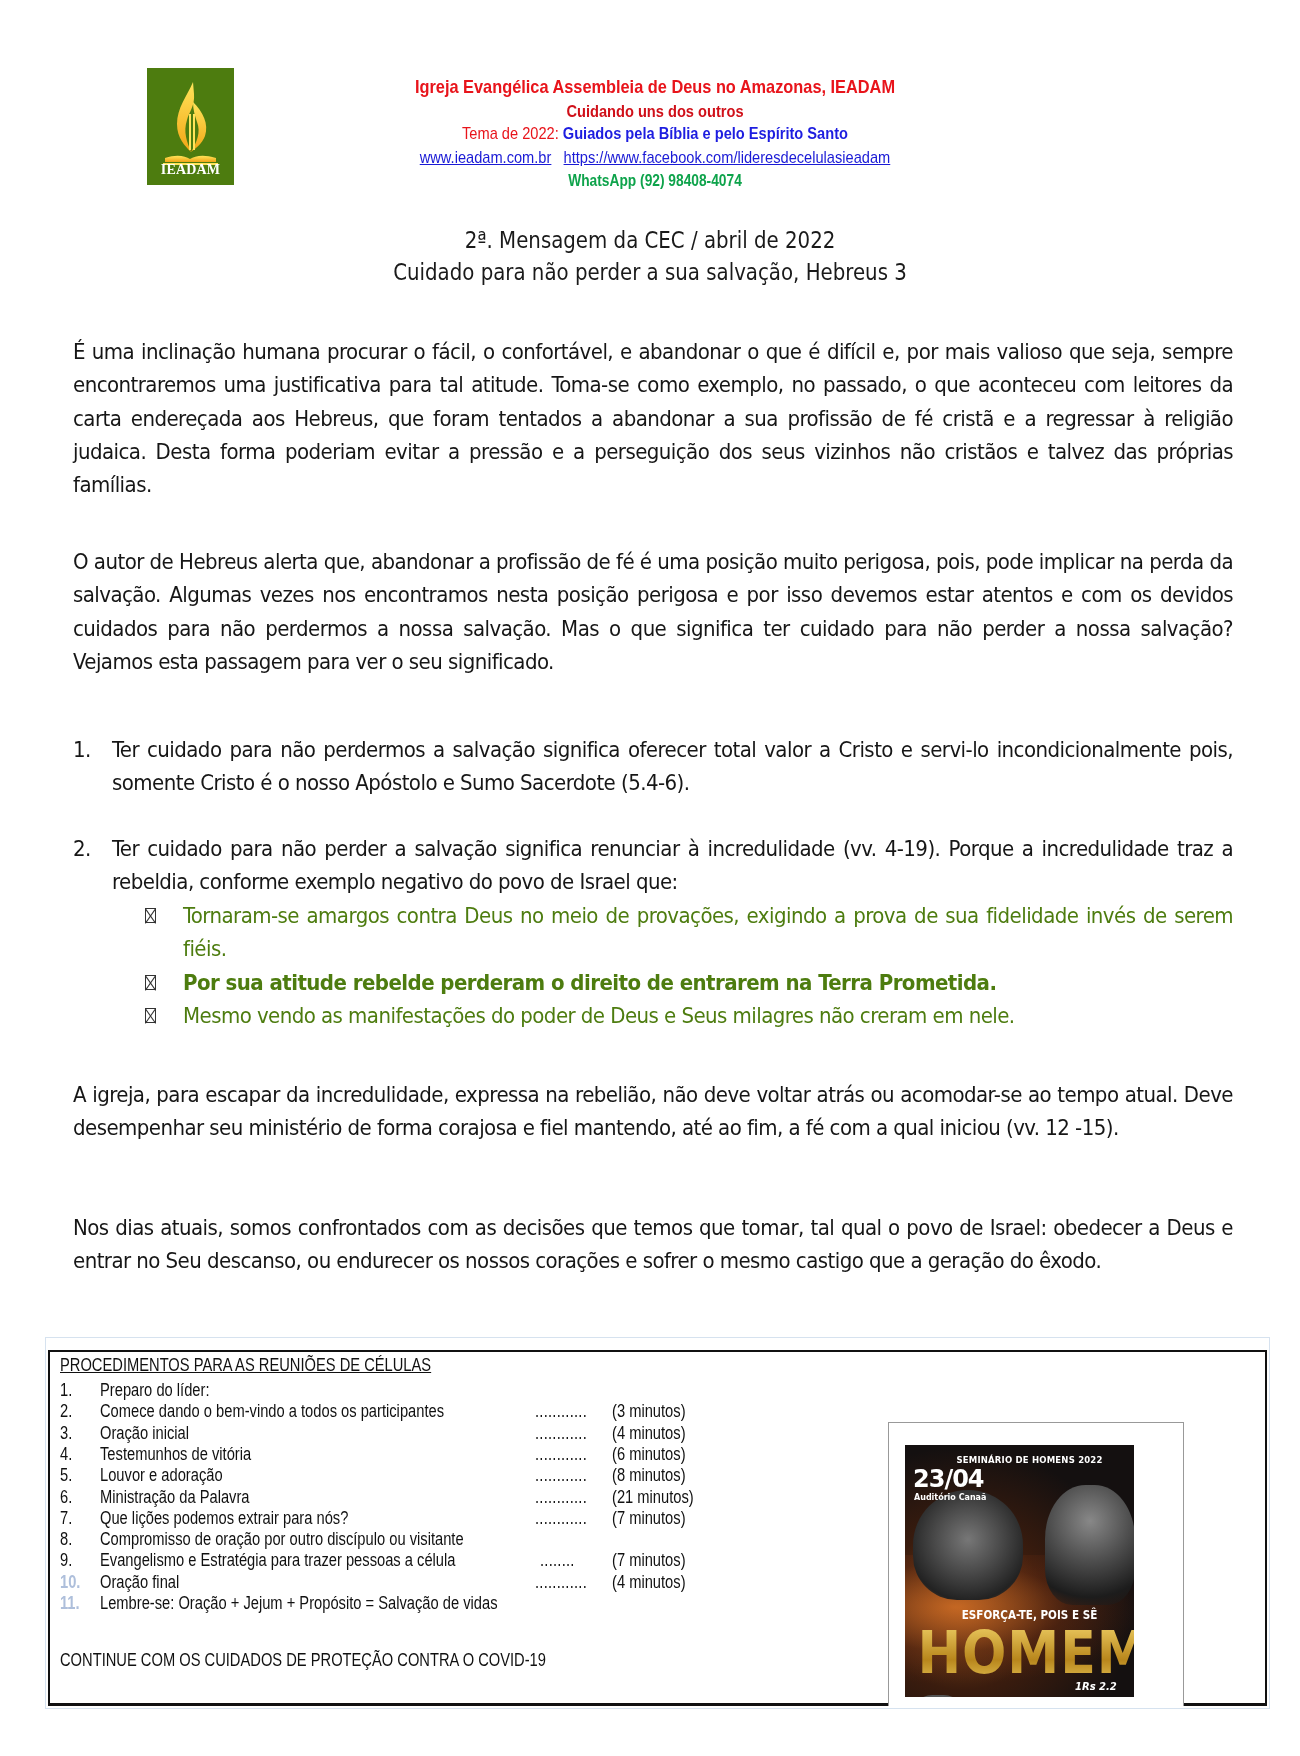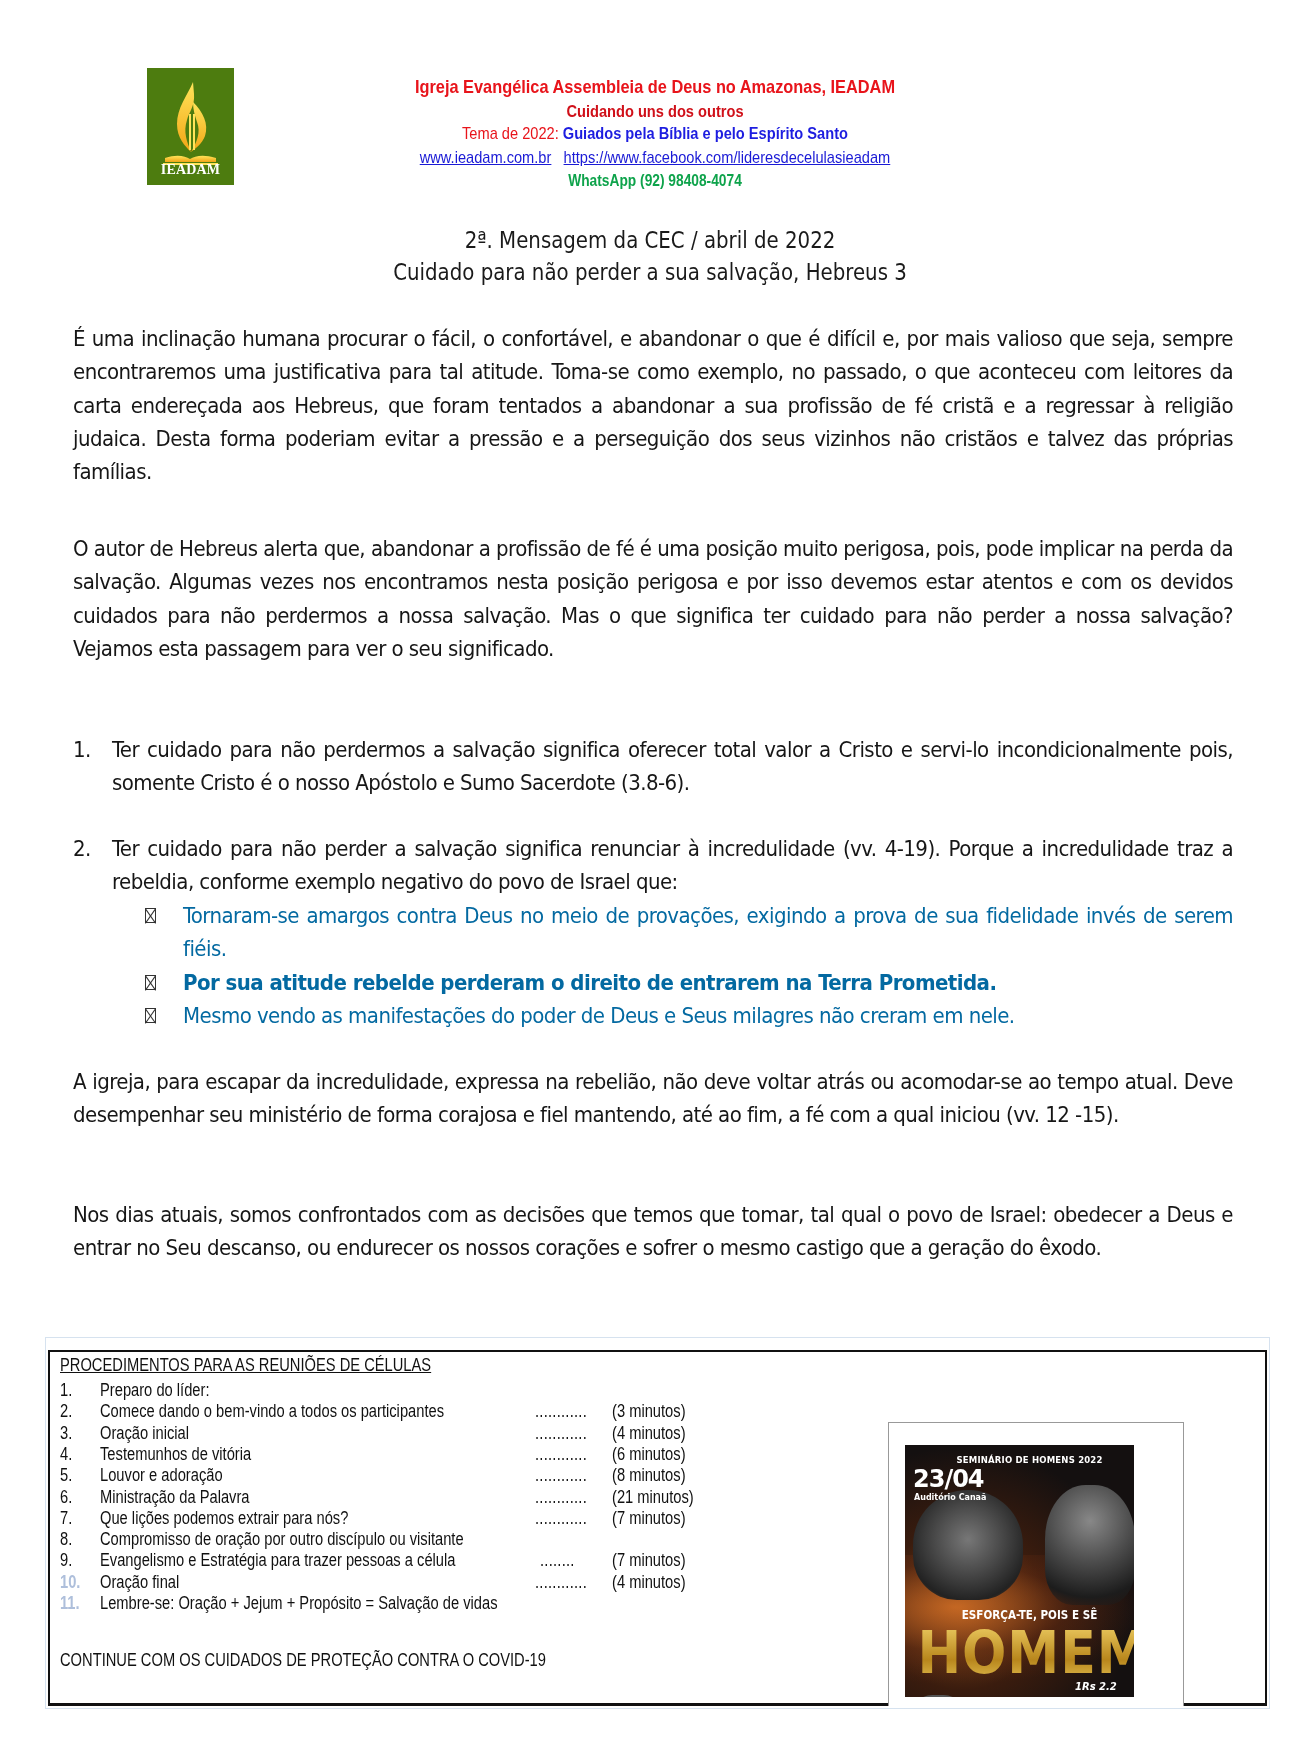--- a/index.html
+++ b/index.html
@@ -27,35 +27,35 @@
 
   
   .title { position:absolute; left:0; width:1300px; text-align:center; font-size:23px;
            color:#1a1a1a; font-family:"DejaVu Sans",sans-serif; transform:scaleX(0.86); }
   #t1 { top:227px; }
   #t2 { top:259px; }
 
   
   .para { position:absolute; left:73px; width:1160px; font-size:22px; line-height:33.3px;
           text-align:justify; font-family:"DejaVu Sans Condensed","DejaVu Sans",sans-serif;
-          letter-spacing:-0.55px; word-spacing:0px; color:#161616; }
+          letter-spacing:-0.55px; word-spacing:0px; color:#161616;margin-top:13px; }
   #p1 { top:322px; }
   #p2 { top:532px; }
   #p3 { top:1065px; }
   #p4 { top:1198px; }
 
   .num-item { position:absolute; left:73px; width:1160px; font-size:22px; line-height:33.3px;
           font-family:"DejaVu Sans Condensed","DejaVu Sans",sans-serif; letter-spacing:-0.55px; color:#161616; }
   .num-item .n { position:absolute; left:0; top:0; }
   .num-item .txt { margin-left:39px; display:block; text-align:justify; }
   #i1 { top:733px; }
   #i2 { top:832px; }
 
   .bullet { position:absolute; left:145px; width:1088px; font-size:22px; line-height:33.3px;
-            font-family:"DejaVu Sans Condensed","DejaVu Sans",sans-serif; letter-spacing:-0.55px; color:#0369a1; }
+            font-family:"DejaVu Sans Condensed","DejaVu Sans",sans-serif; letter-spacing:-0.55px; color:#4d7c0f; }
   .bullet .mark { position:absolute; left:0; top:9px; width:11px; height:15px; border:1px solid #333; box-sizing:border-box; }
   .bullet .mark::before, .bullet .mark::after { content:""; position:absolute; left:4px; top:-2px; width:1px; height:18px; background:#333; }
   .bullet .mark::before { transform:rotate(35deg); }
   .bullet .mark::after { transform:rotate(-35deg); }
   .bullet .txt { margin-left:38px; display:block; text-align:justify; }
   #b1 { top:899px; }
   #b2 { top:966px;font-weight:bold; }
   #b3 { top:999px; }
 
   
@@ -128,21 +128,21 @@
 <div id="h5" class="hdr">WhatsApp (92) 98408-4074</div>
 
 <div id="t1" class="title">2ª. Mensagem da CEC / abril de 2022</div>
 <div id="t2" class="title">Cuidado para não perder a sua salvação, Hebreus 3</div>
 
 <div id="p1" class="para">É uma inclinação humana procurar o fácil, o confortável, e abandonar o que é difícil e, por mais valioso que seja, sempre encontraremos uma justificativa para tal atitude. Toma-se como exemplo, no passado, o que aconteceu com leitores da carta endereçada aos Hebreus, que foram tentados a abandonar a sua profissão de fé cristã e a regressar à religião judaica. Desta forma poderiam evitar a pressão e a perseguição dos seus vizinhos não cristãos e talvez das próprias famílias.</div>
 <div id="p2" class="para">O autor de Hebreus alerta que, abandonar a profissão de fé é uma posição muito perigosa, pois, pode implicar na perda da salvação.  Algumas vezes nos encontramos nesta posição perigosa e por isso devemos estar atentos e com os devidos cuidados para não perdermos a nossa salvação. Mas o que significa ter cuidado para não perder a nossa salvação? Vejamos esta passagem para ver o seu significado.</div>
 
 <div id="i1" class="num-item">
   <span class="n">1.</span>
-  <span class="txt">Ter cuidado para não perdermos a salvação significa oferecer total valor a Cristo e servi-lo incondicionalmente pois, somente Cristo é o nosso Apóstolo e Sumo Sacerdote (3.8-6).</span>
+  <span class="txt">Ter cuidado para não perdermos a salvação significa oferecer total valor a Cristo e servi-lo incondicionalmente pois, somente Cristo é o nosso Apóstolo e Sumo Sacerdote (5.4-6).</span>
 </div>
 <div id="i2" class="num-item">
   <span class="n">2.</span>
   <span class="txt">Ter cuidado para não perder a salvação significa renunciar à incredulidade (vv. 4-19). Porque a incredulidade traz a rebeldia, conforme exemplo negativo do povo de Israel que:</span>
 </div>
 
 <div id="b1" class="bullet">
   <span class="mark"></span>
   <span class="txt">Tornaram-se amargos contra Deus no meio de provações, exigindo a prova de sua fidelidade   invés de serem fiéis.</span>
 </div>

